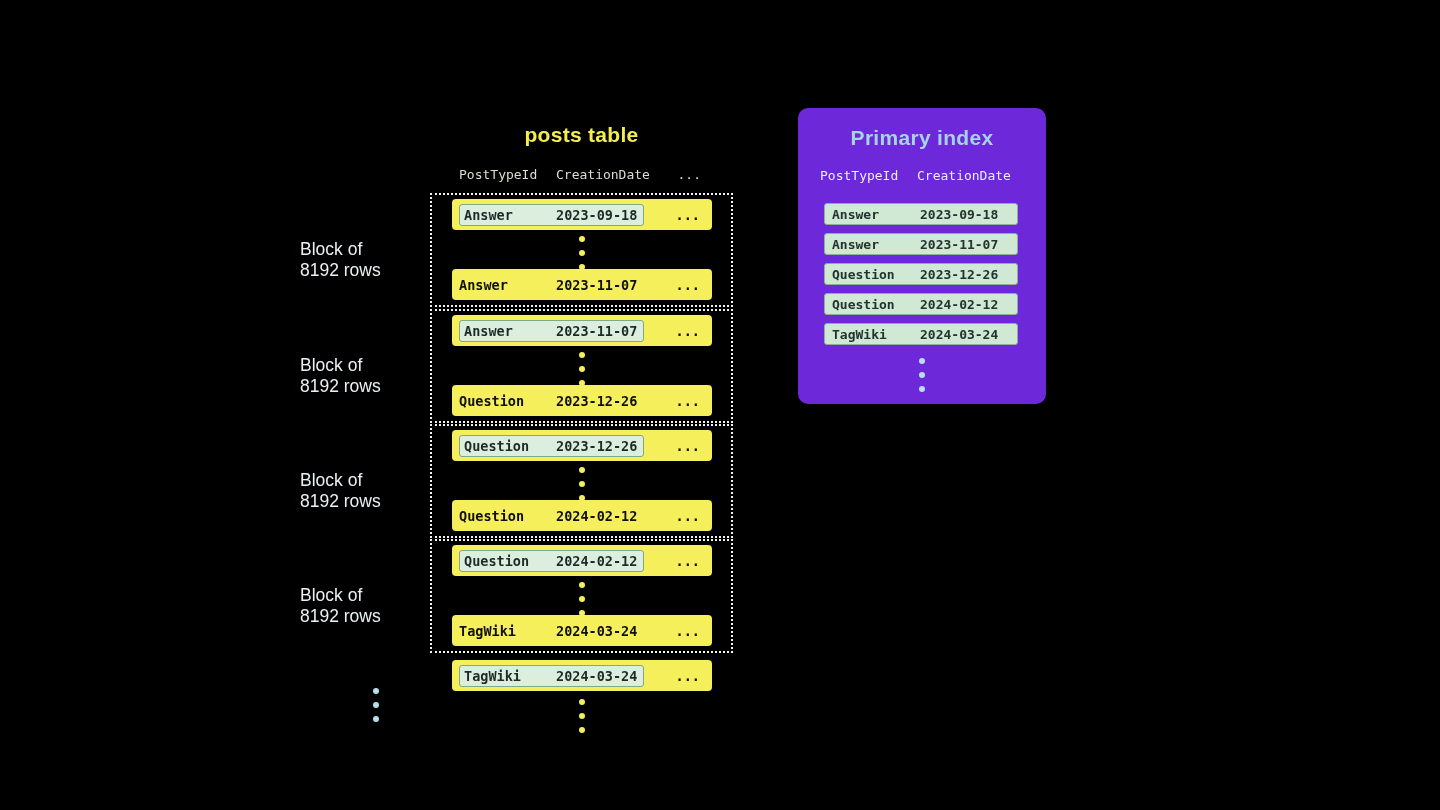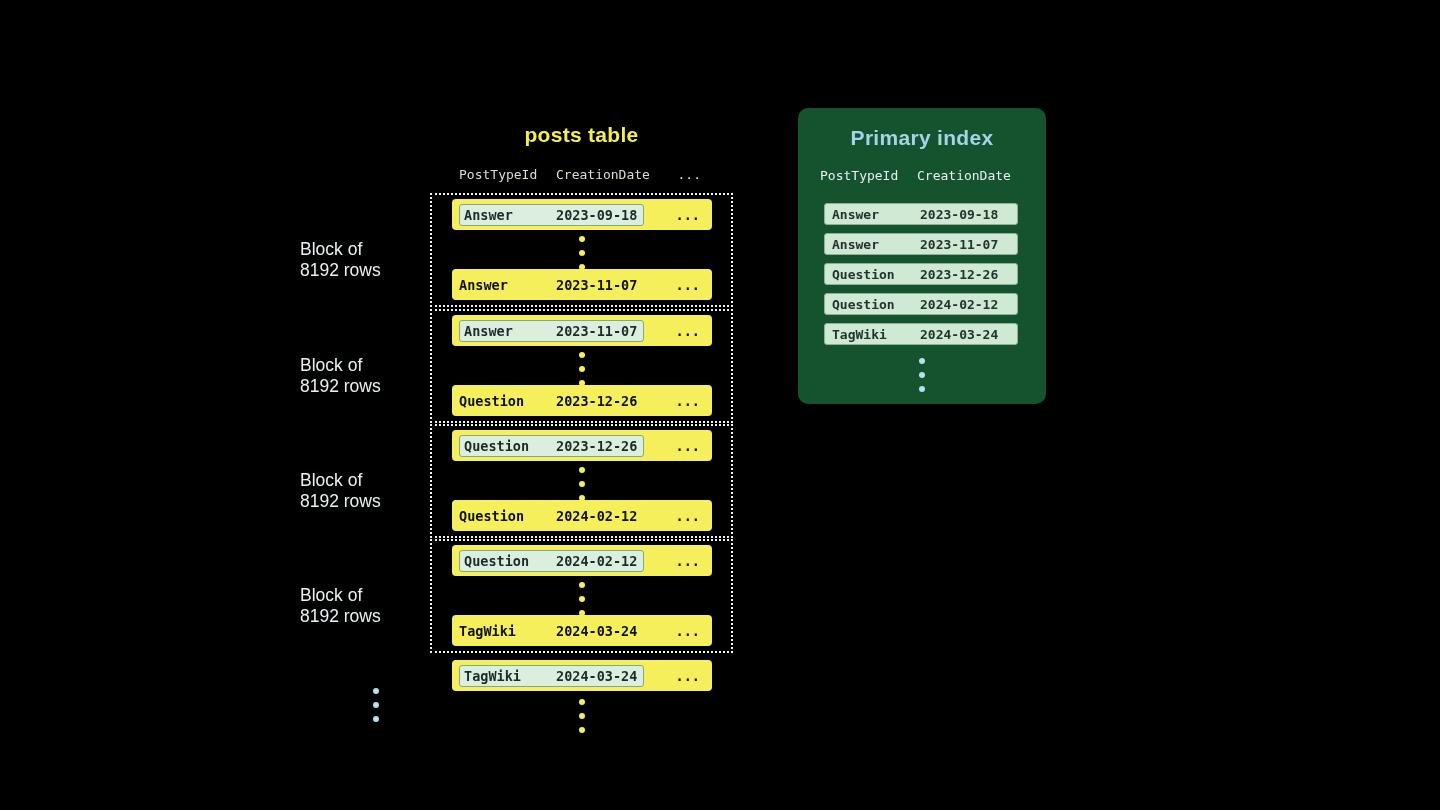--- a/index.html
+++ b/index.html
@@ -51,21 +51,21 @@
     position:absolute;left:300px;width:152px;text-align:left;
     color:#eaf1f3;font-size:17.5px;line-height:21px;
   }
 
   .overflow-row{position:absolute;left:452px;top:660px;}
   .overflow-row .yrow{position:static;}
 
   
   .panel{
     position:absolute;left:798px;top:108px;width:248px;height:296px;
-    background:#14532d;border-radius:10px;box-sizing:border-box;
+    background:#6d28d9;border-radius:10px;box-sizing:border-box;
   }
   .panel-title{
     position:absolute;left:0;top:18px;width:100%;text-align:center;
     color:#a5d3e8;font-size:21px;font-weight:700;letter-spacing:.3px;
   }
   .panel-header{
     position:absolute;left:22px;top:60px;width:198px;display:flex;
     font-family:"DejaVu Sans Mono",monospace;font-size:13px;color:#e9f0f2;
   }
   .panel-header .col-type{width:97px;}

